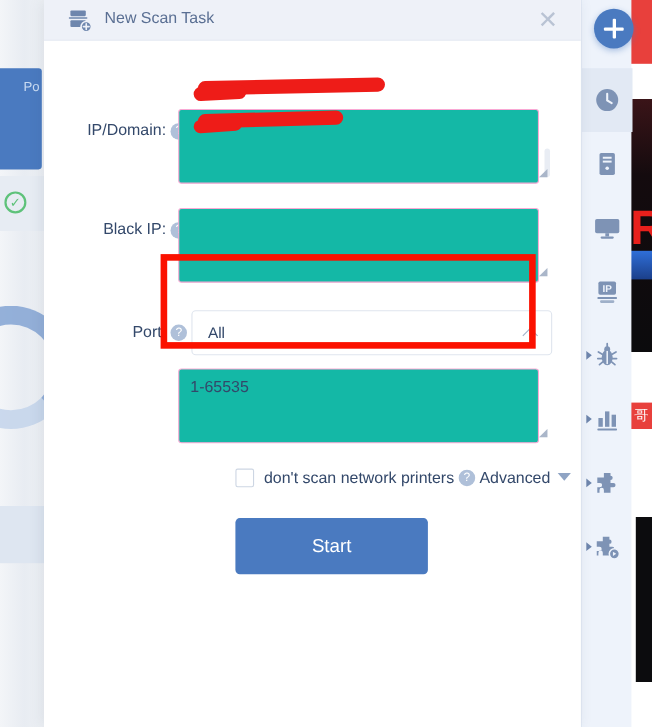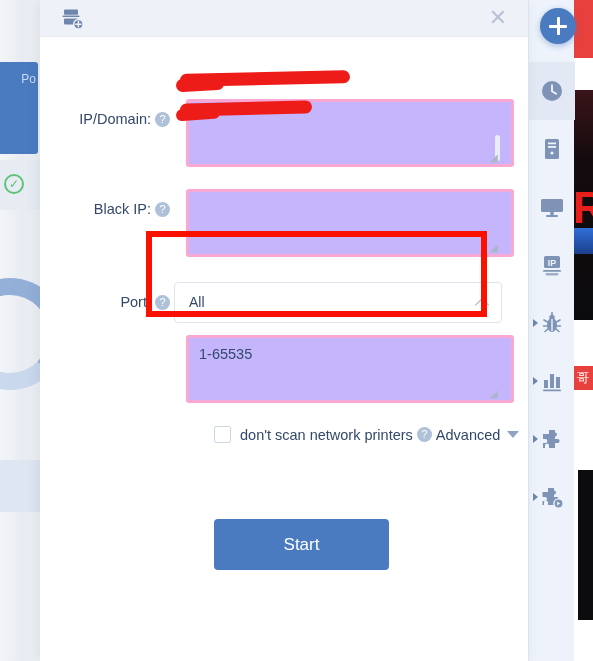--- a/index.html
+++ b/index.html
@@ -247,26 +247,26 @@
     font-size: 11px;
     line-height: 15px;
     text-align: center;
     vertical-align: 1px;
     margin-left: 4px;
     cursor: pointer;
   }
 
   .ta {
     position: absolute;
-    left: 146px;
+    left: 122px;
     width: 328px;
     box-sizing: border-box;
-    border: 3px solid #f9a8d4;
+    border: 1px solid #f9a8d4;
     border-radius: 3px;
-    background: #c4b5fd;
+    background: #14b8a6;
     font-family: "Liberation Sans", sans-serif;
     font-size: 14.5px;
     color: #33486a;
     padding: 8px 10px;
     resize: none;
     outline: none;
     overflow: hidden;
   }
   .ta-grip {
     position: absolute;
@@ -346,21 +346,20 @@
     position: absolute;
     left: 174px; top: 434px;
     width: 175px; height: 51px;
     background: #4a7ac0;
     border: none;
     border-radius: 4px;
     color: #ffffff;
     font-family: "Liberation Sans", sans-serif;
     font-size: 17px;
     cursor: pointer;
-    margin-top: 48px;
   }
 
   
   #annotation-layer {
     position: absolute;
     inset: 0;
     pointer-events: none;
   }
   #annot-port-box {
     position: absolute;
@@ -485,20 +484,21 @@
 <div id="scan-dialog">
 
   <div id="dialog-header">
     <svg id="dialog-icon" viewBox="0 0 22 22">
       <rect x="2" y="1.5" width="14" height="5.2" rx="1" fill="#6e86ad"></rect>
       <rect x="0.5" y="7.6" width="17" height="1.5" rx=".7" fill="#6e86ad"></rect>
       <rect x="2" y="10.4" width="14" height="6.2" rx="1" fill="#6e86ad"></rect>
       <circle cx="16.4" cy="16.2" r="4.7" fill="#6e86ad" stroke="#eef1f8" stroke-width="1.5"></circle>
       <path d="M16.4 13.6v5.2M13.8 16.2h5.2" stroke="#eef1f8" stroke-width="1.5" stroke-linecap="round"></path>
     </svg>
+    <div id="dialog-title">New Scan Task</div>
     <div id="dialog-close">✕</div>
   </div>
 
   <div id="dialog-body">
 
     <div class="form-row" style="top:62px;">
       <div class="form-label" style="top:12px;">
         <span>IP/Domain:</span><span class="help-icon">?</span>
       </div>
       <textarea class="ta" id="ip-domain-input" style="top: 0px; height: 68px;" placeholder=""></textarea>

